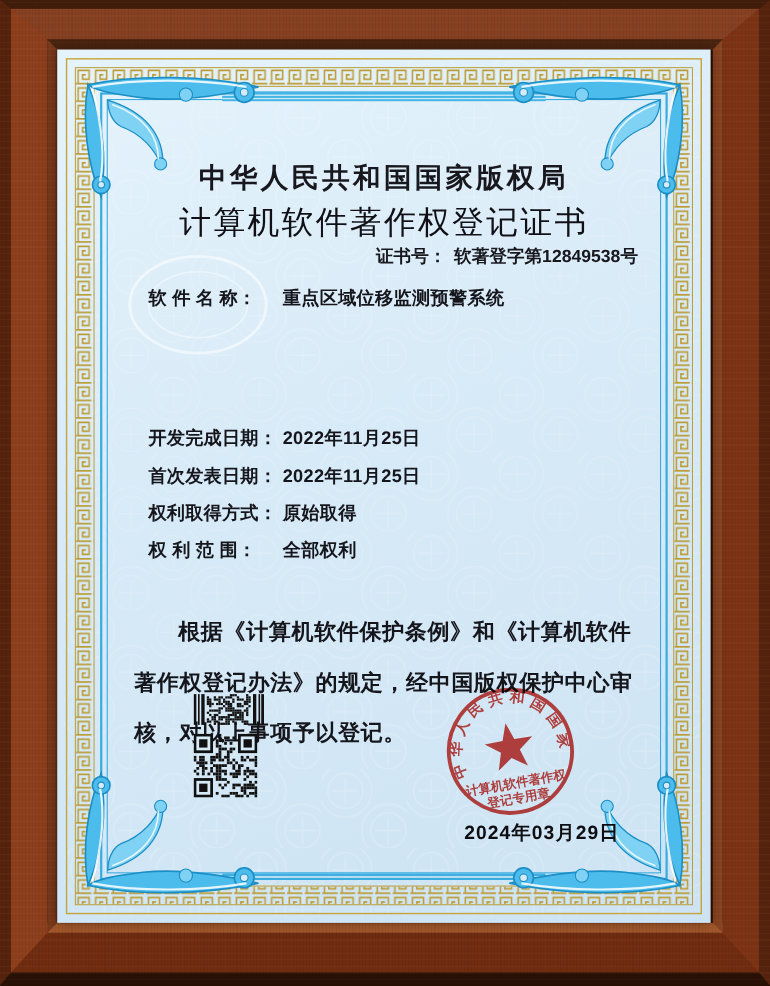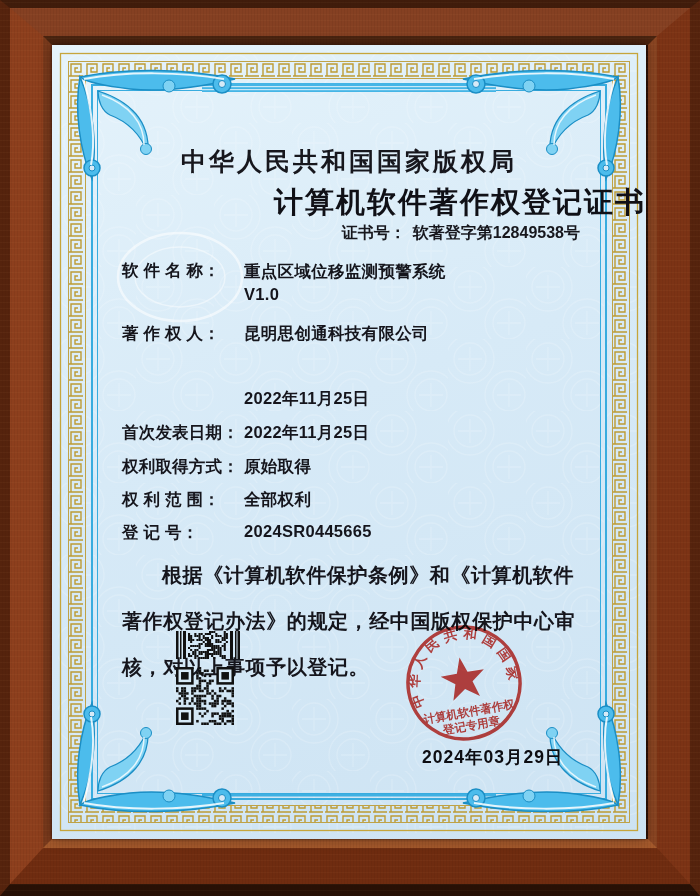--- a/index.html
+++ b/index.html
@@ -30,26 +30,26 @@
   .fl { position:absolute; width:172px; height:121px; }
   .fl-tl { left:20px; top:20px; }
   .fl-tr { right:20px; top:20px; transform:scaleX(-1); }
   .fl-bl { left:20px; bottom:22px; transform:scaleY(-1); }
   .fl-br { right:20px; bottom:22px; transform:scale(-1,-1); }
 
   
   .txt { position:absolute; color:#15151c; white-space:nowrap; }
   .authority { top:100px; left:0; width:100%; text-align:center;
     font-size:25px; font-weight:800; letter-spacing:3px; color:#17171d; }
-  .cert-title { top:138px; left:0; width:100%; text-align:right;
-    font-size:29px; font-weight:700; letter-spacing:2px; color:#101016; }
+  .cert-title { top:138px; left:0; width:100%; text-align:center;
+    font-size:29px; font-weight:400; letter-spacing:2px; color:#101016; }
   .cert-no { top:178px; right:66px; font-size:16px; font-weight:700; color:#17171d; }
   .cert-no .v { margin-left:7px; }
 
-  .field { left:70px; font-size:16.5px; font-weight:700; width:480px; }
+  .field { left:83px; font-size:16.5px; font-weight:700; width:480px; }
   .field .lab { display:inline-block; letter-spacing:.2px; }
   .field .val { position:absolute; left:122px; top:0; letter-spacing:.3px; }
   .field .val div { line-height:23px; }
 
   .statement { top:507px; left:70px; width:460px; white-space:normal;
     font-size:20px; font-weight:700; line-height:2.3; text-indent:2em;
     letter-spacing:.6px; color:#15151c; }
 
   .issue-date { top:700px; left:358px; font-size:17.5px; font-weight:800;
     letter-spacing:1px; color:#0d0d12;margin-left:12px; }
@@ -143,45 +143,37 @@
         <div class="txt authority">中华人民共和国国家版权局</div>
         <div class="txt cert-title">计算机软件著作权登记证书</div>
         <div class="txt cert-no">
           <span>证书号：</span><span class="v">软著登字第12849538号</span>
         </div>
 
         <div class="txt field" style="top:215px">
           <span class="lab">软 件 名 称：</span>
           <span class="val">
               <div>重点区域位移监测预警系统</div>
-              <div>V1.0</div>
             </span>
         </div>
-        <div class="txt field" style="top:278px">
-          <span class="lab">著 作 权 人：</span>
-          <span class="val">昆明思创通科技有限公司</span>
-        </div>
         <div class="txt field" style="top:343px">
+          <span class="lab">开发完成日期：</span>
           <span class="val">2022年11月25日</span>
         </div>
         <div class="txt field" style="top:377px">
           <span class="lab">首次发表日期：</span>
           <span class="val">2022年11月25日</span>
         </div>
         <div class="txt field" style="top:444px">
           <span class="lab">权 利 范 围：</span>
           <span class="val">全部权利</span>
         </div>
         <div class="txt field" style="top:411px">
           <span class="lab">权利取得方式：</span>
           <span class="val">原始取得</span>
-        </div>
-        <div class="txt field" style="top:477px">
-          <span class="lab">登  记  号：</span>
-          <span class="val">2024SR0445665</span>
         </div>
 
         <div class="txt statement">根据《计算机软件保护条例》和《计算机软件著作权登记办法》的规定，经中国版权保护中心审核，对以上事项予以登记。</div>
 
         <svg class="stackbar" id="stackbar" viewBox="0 0 64 28">
           <rect x="0" y="0" width="2.5" height="28" fill="#111"></rect>
           <rect x="4" y="0" width="1.5" height="28" fill="#111"></rect>
           <rect x="7" y="0" width="3" height="28" fill="#111"></rect>
           <rect x="54" y="0" width="3" height="28" fill="#111"></rect>
           <rect x="59" y="0" width="1.5" height="28" fill="#111"></rect>

